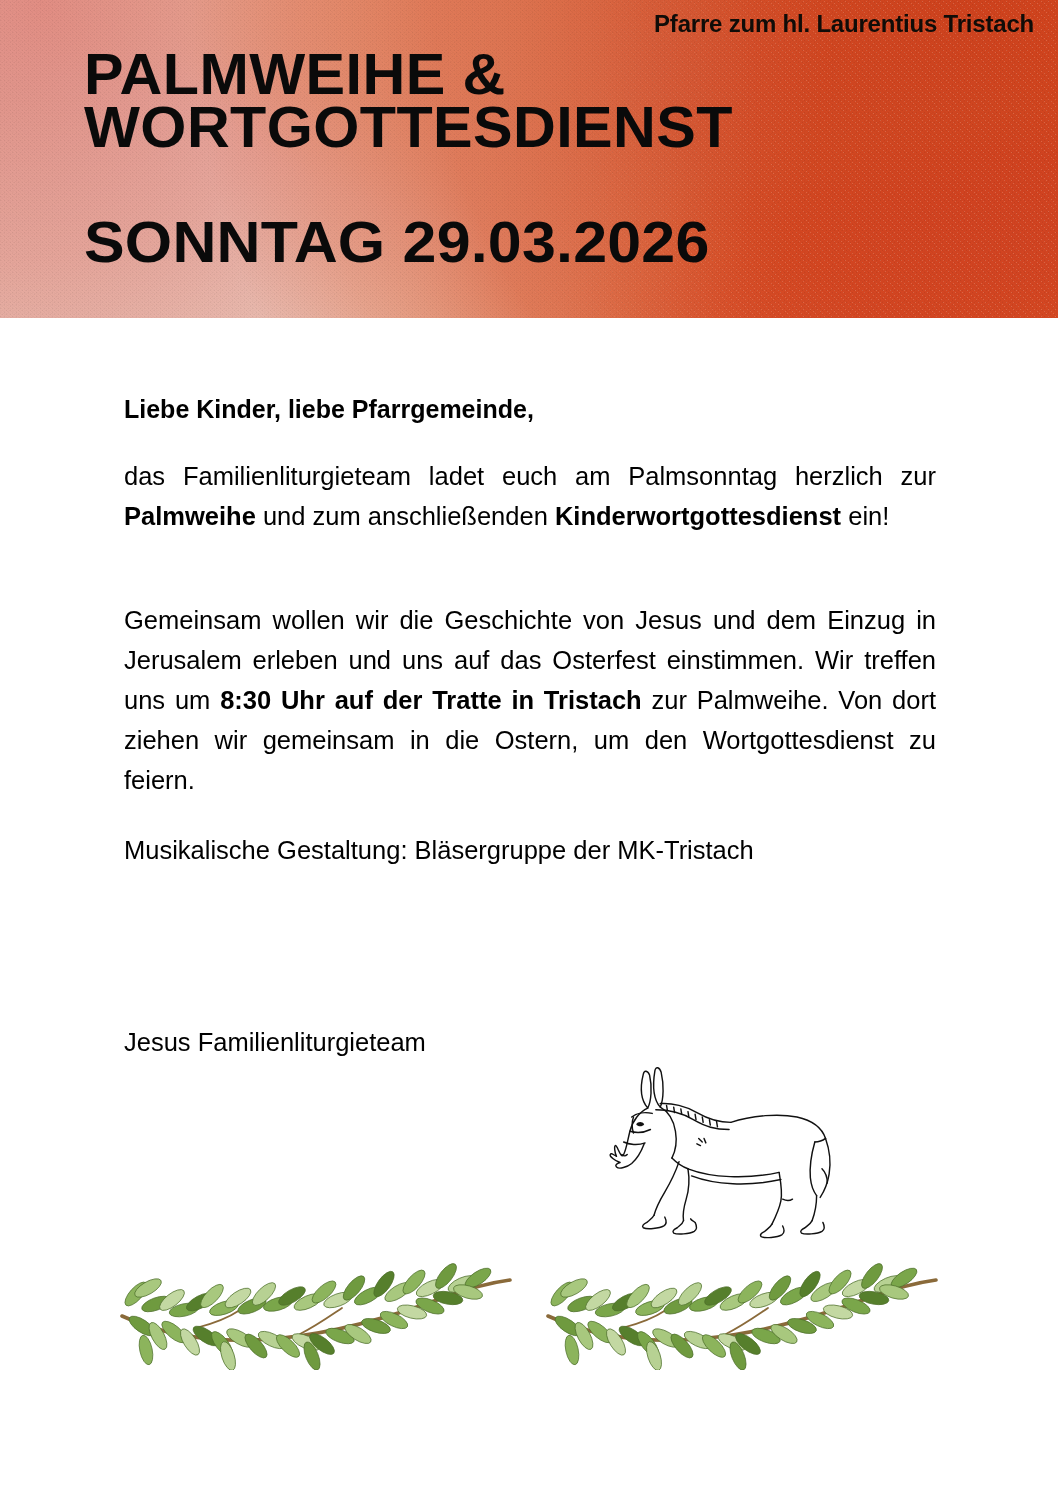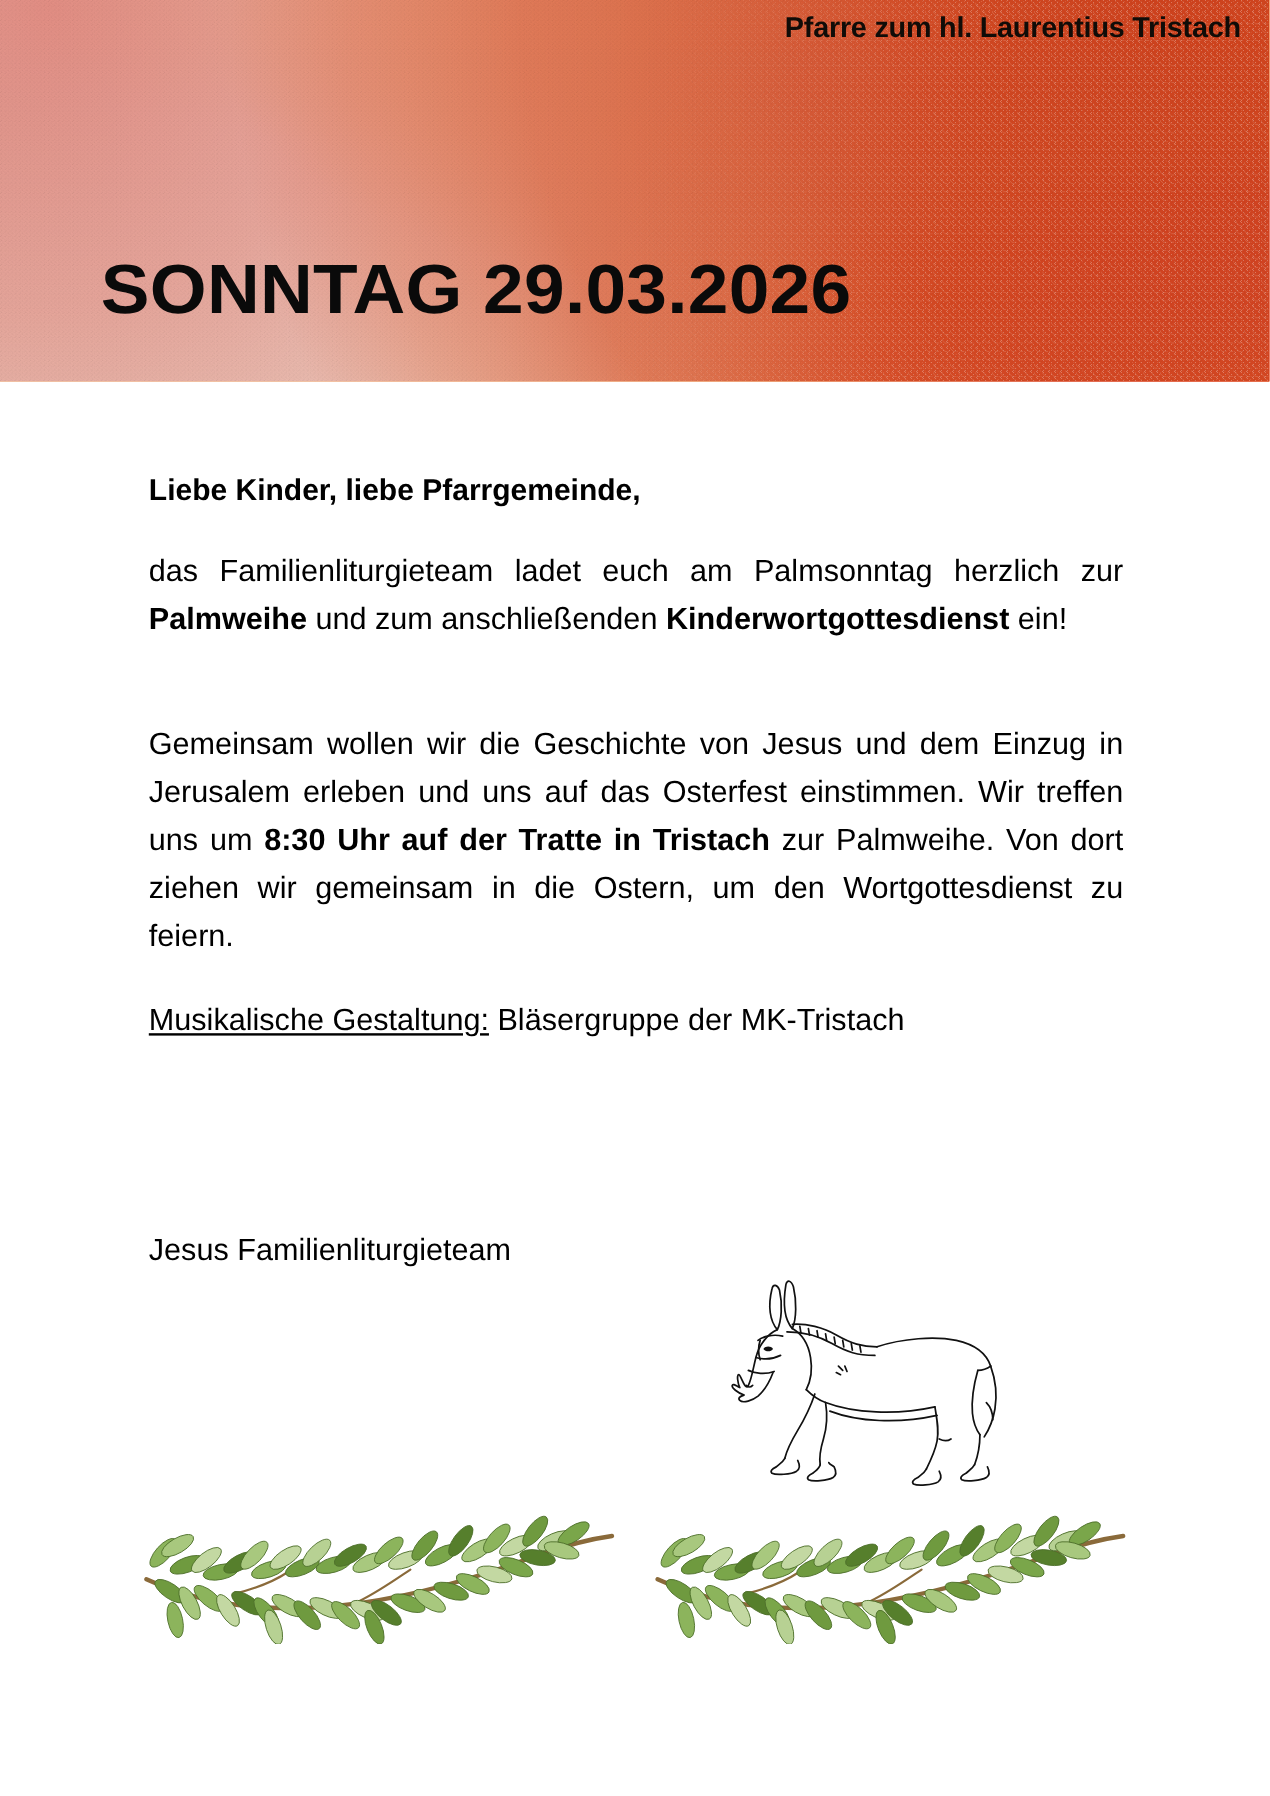--- a/index.html
+++ b/index.html
@@ -179,21 +179,20 @@
   .salutation {
     font-weight: bold;
     font-size: 25px;
     line-height: 34px;
     margin: 0;
   }
   .gap-sm { height: 30px; }
   .gap-md { height: 64px; }
   .gap-lg { height: 76px; }
   .underline-label {
-    text-decoration: underline;
     text-underline-offset: 3px;
     margin-top: 15px;
   }
 
   
   #donkey {
     position: absolute;
     left: 604px;
     top: 1052px;
     width: 268px;
@@ -224,20 +223,24 @@
   <div class="layer bg-sage"></div>
   <div class="layer bg-salmon"></div>
   <div class="layer bg-magenta"></div>
   <div class="layer bg-redcircle"></div>
   <div class="layer bg-rose"></div>
   <div class="layer bg-specks"></div>
   <div class="layer bg-grain"></div>
 
   <div id="parish-name">Pfarre zum hl. Laurentius Tristach</div>
 
+  <div id="banner-title-block">
+    <div class="banner-title-line">PALMWEIHE &amp;</div>
+    <div class="banner-title-line">WORTGOTTESDIENST</div>
+  </div>
 
   <div id="banner-date">SONNTAG 29.03.2026</div>
 </div>
 
 <div id="letter">
 
   <p class="para salutation">Liebe Kinder, liebe Pfarrgemeinde,</p>
 
   <div class="gap-sm"></div>
 

